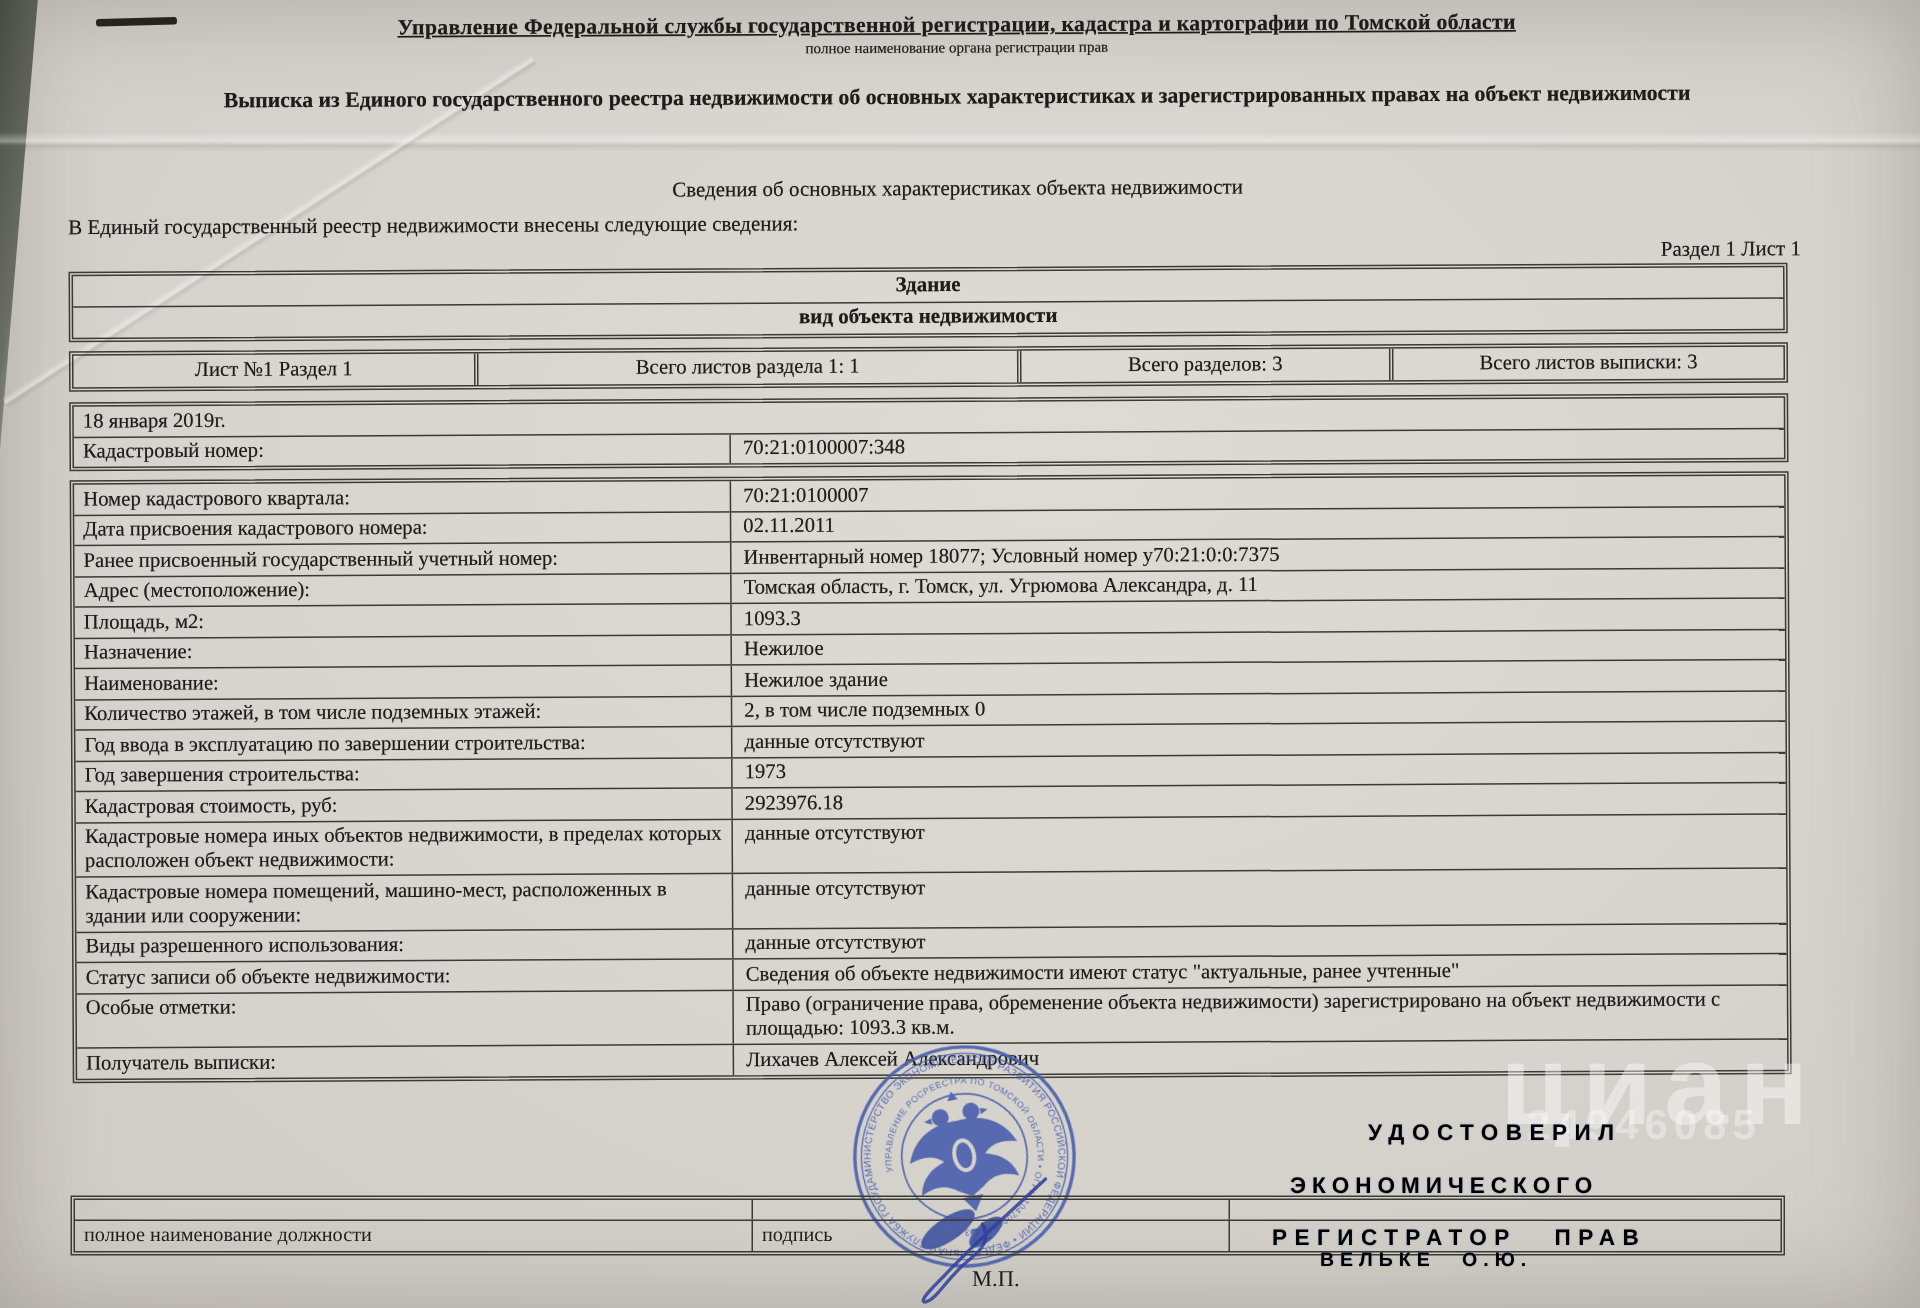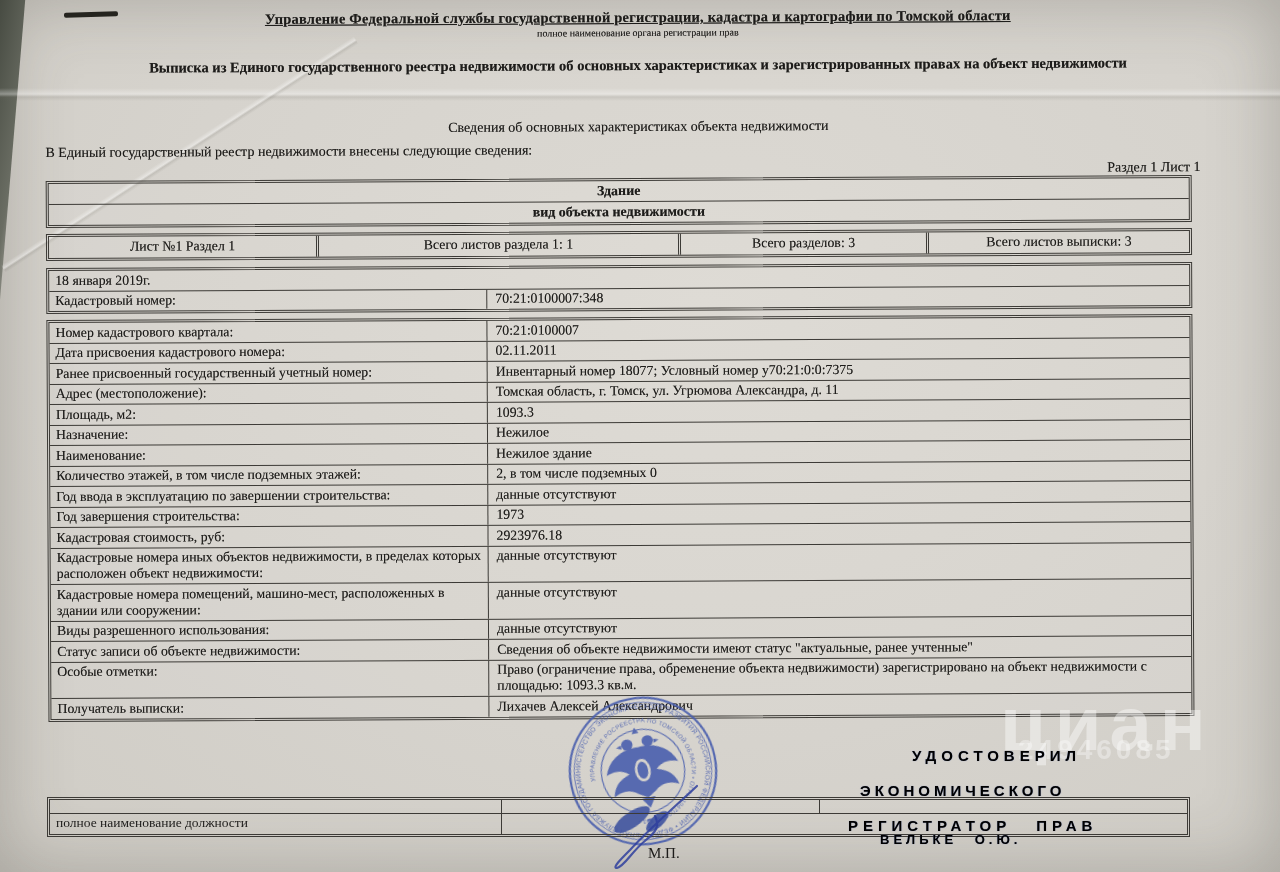--- a/index.html
+++ b/index.html
@@ -263,19 +263,20 @@
 <div class="cert cert-4">ВЕЛЬКЕ О.Ю.</div>
 
 <div class="footer-table">
   <div class="ft-row empty">
     <div class="fc fc1"></div>
       <div class="fc fc2"></div>
       <div class="fc fc3"></div>
   </div>
   <div class="ft-row labels">
     <div class="fc fc1">полное наименование должности</div>
+    <div class="fc fc2">подпись</div>
   </div>
 </div>
 <div class="mp">М.П.</div>
 
 <svg class="sig-overlay" width="1280" height="872" viewBox="0 0 1280 872">
   <path d="M 697 786 C 678 804, 650 828, 630 850 C 620 860, 612 868, 617 868 C 625 866, 631 852, 646 840 C 656 832, 660 826, 655 816" fill="none" stroke="#2f3f9e" stroke-width="2.2" opacity="0.85" stroke-linecap="round"></path>
 </svg>
 
 </body></html>

